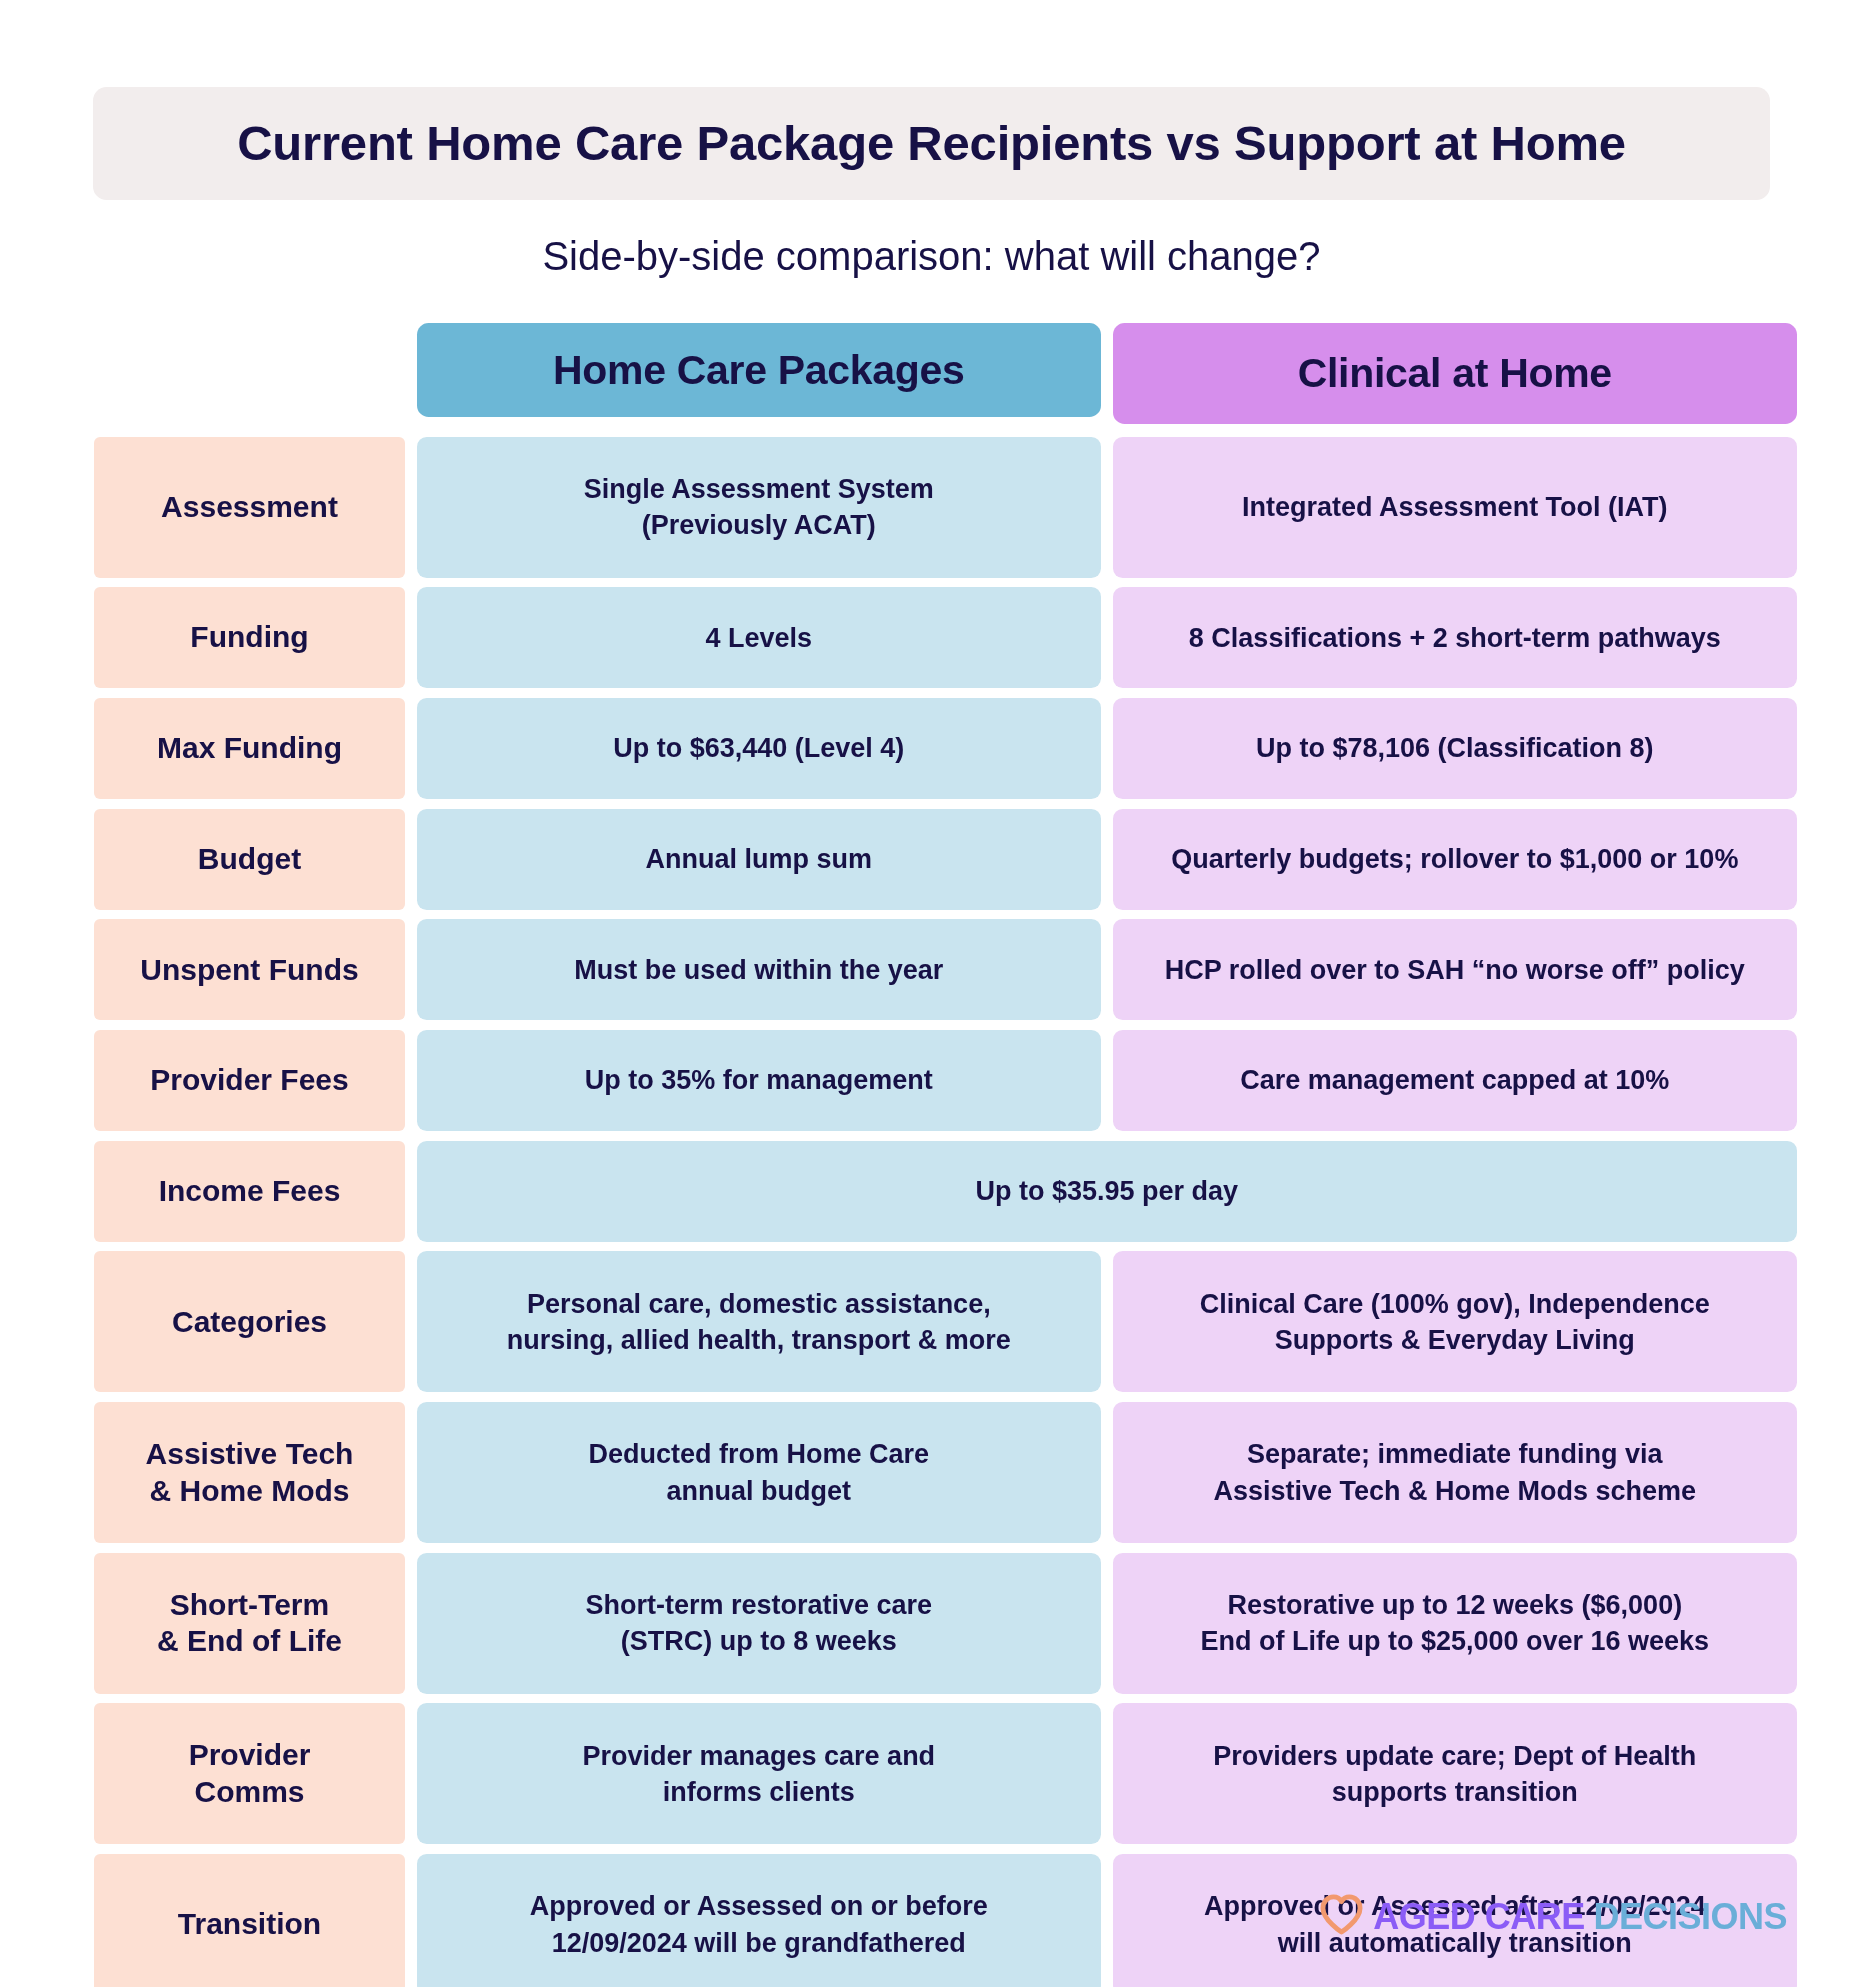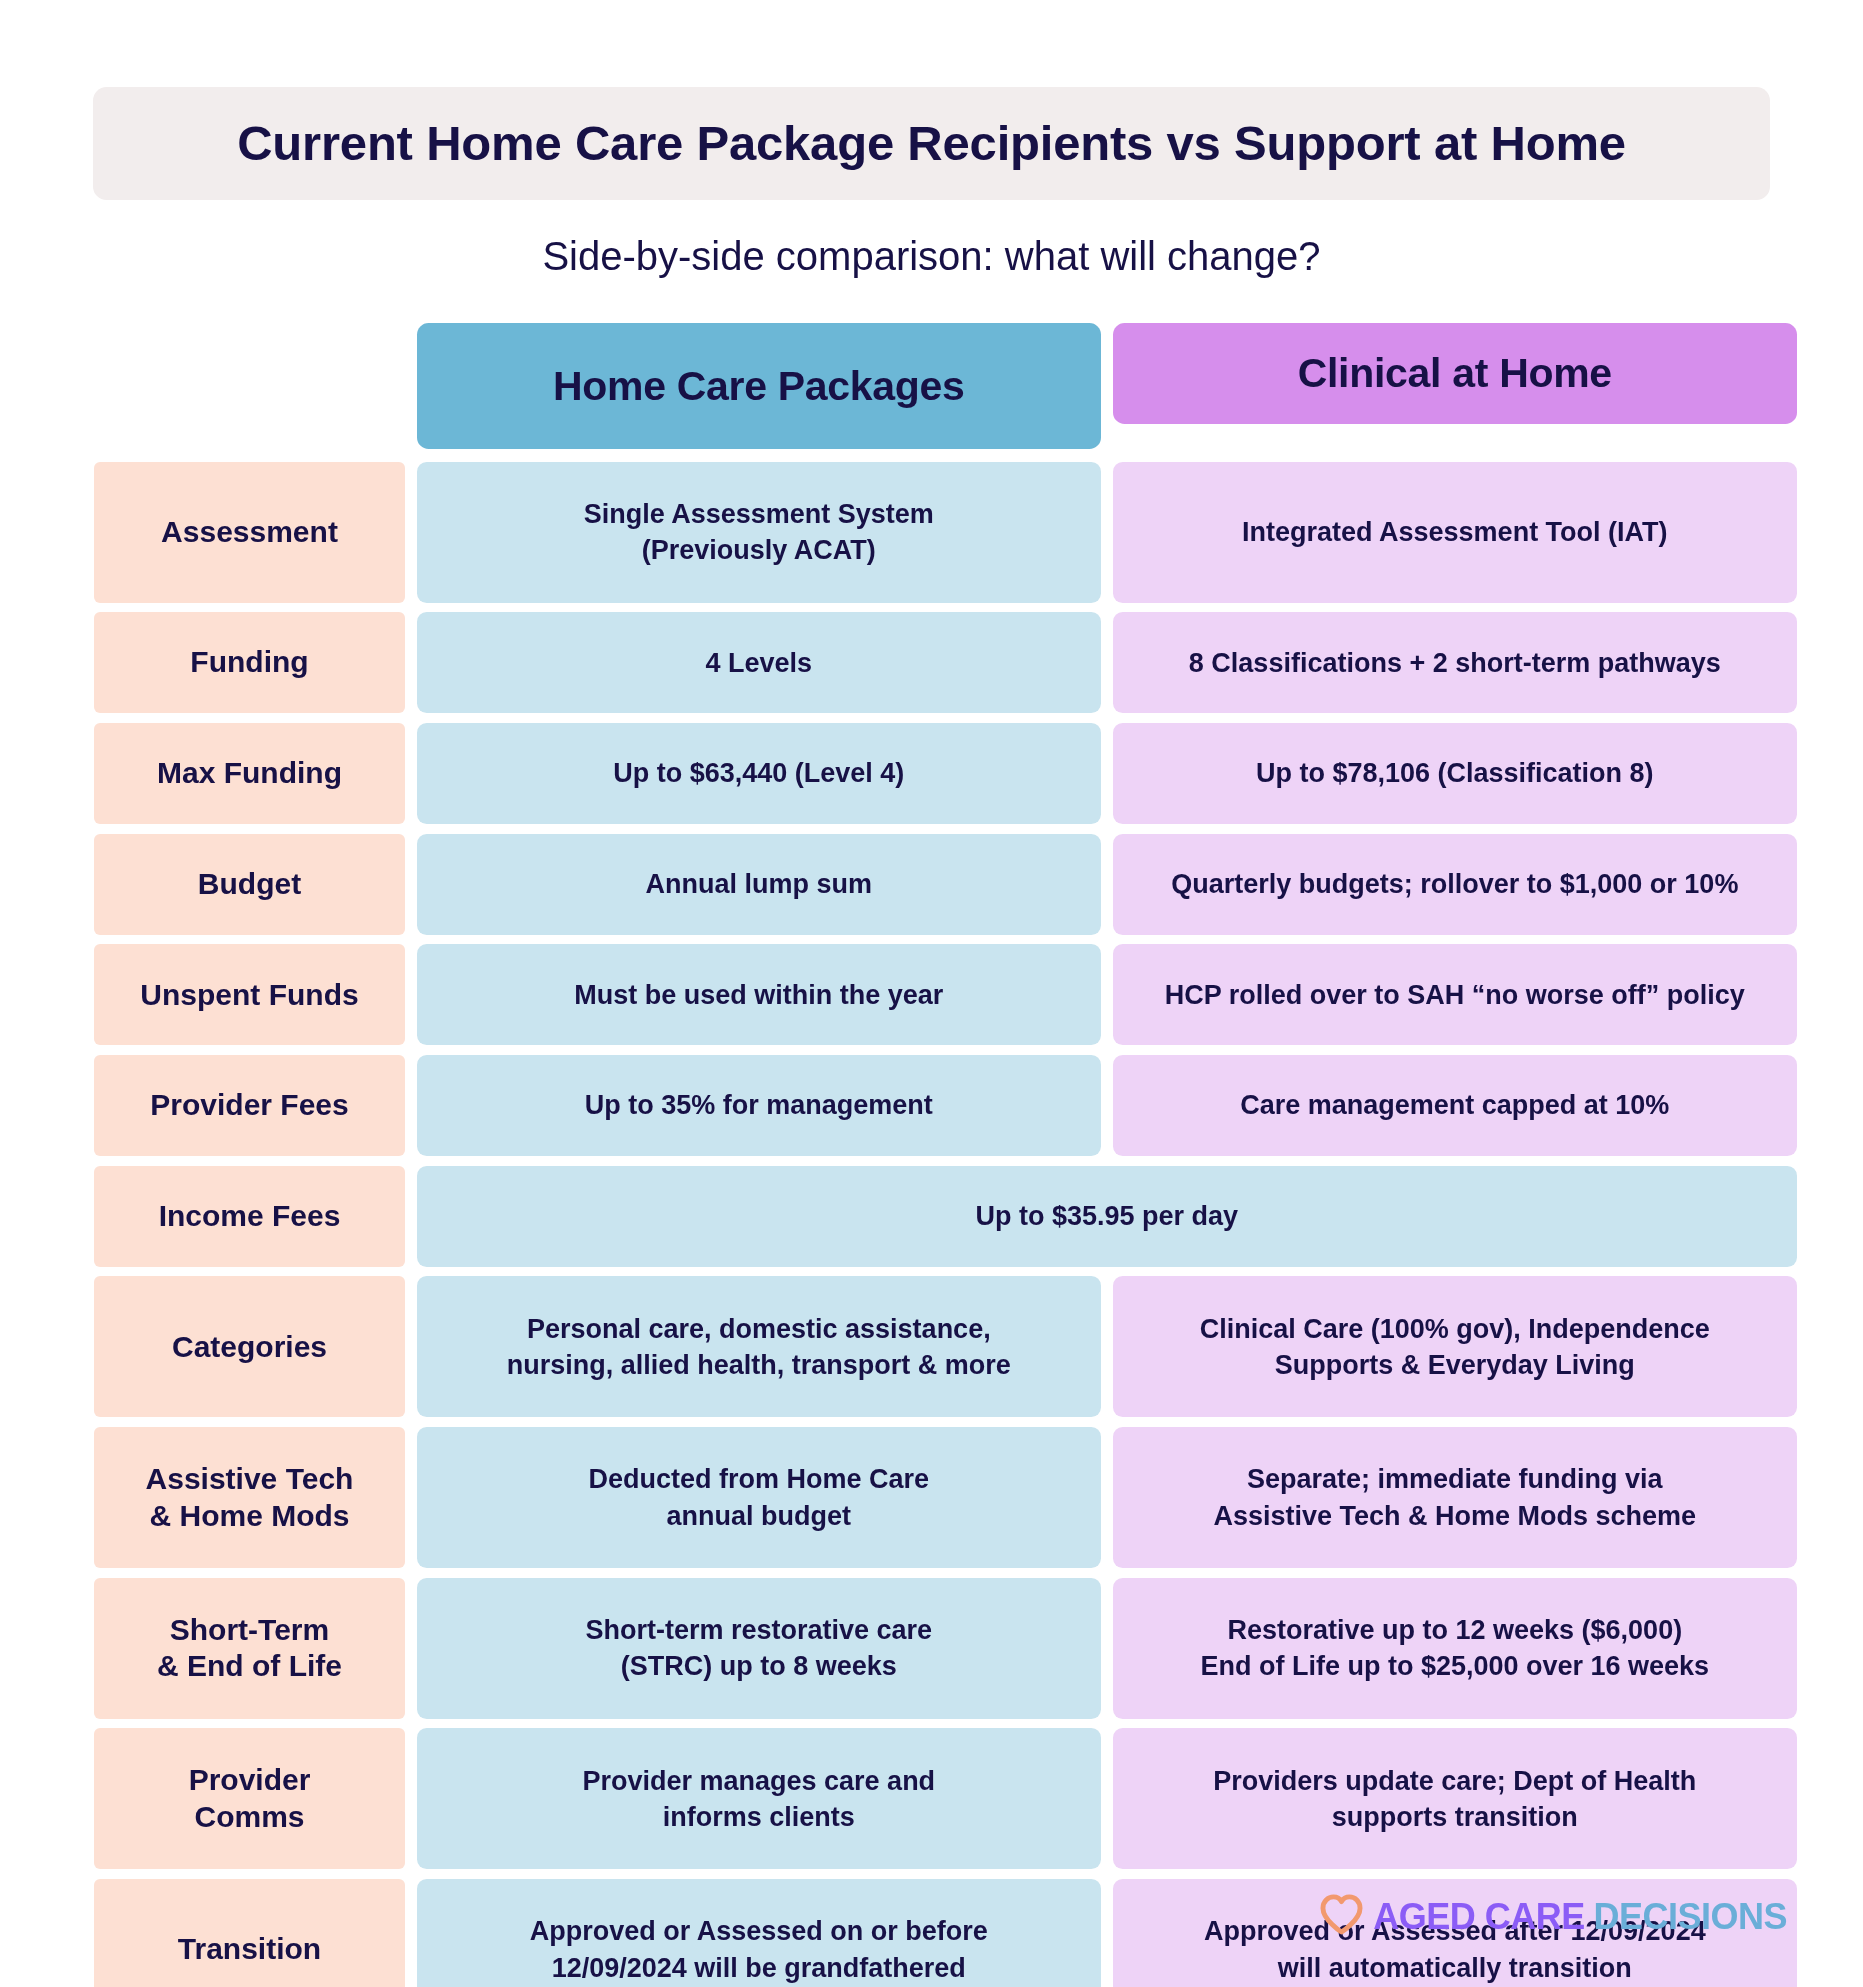--- a/index.html
+++ b/index.html
@@ -89,21 +89,21 @@
     justify-content: center;
     text-align: center;
     padding: 9.7px 21.3px;
   }
 
   
   .row-head { margin-bottom: 12.6px; }
   .row-head .cell-label { background: transparent; }
   .head-blue {
     background: #6cb7d6;
-    height: 126px;
+    height: 94px;
     border-radius: 11.6px;
   }
   .head-purple {
     background: #d68eec;
     height: 101px;
     border-radius: 11.6px;
   }
   .head-text {
     font-size: 41px;
     font-weight: 700;

